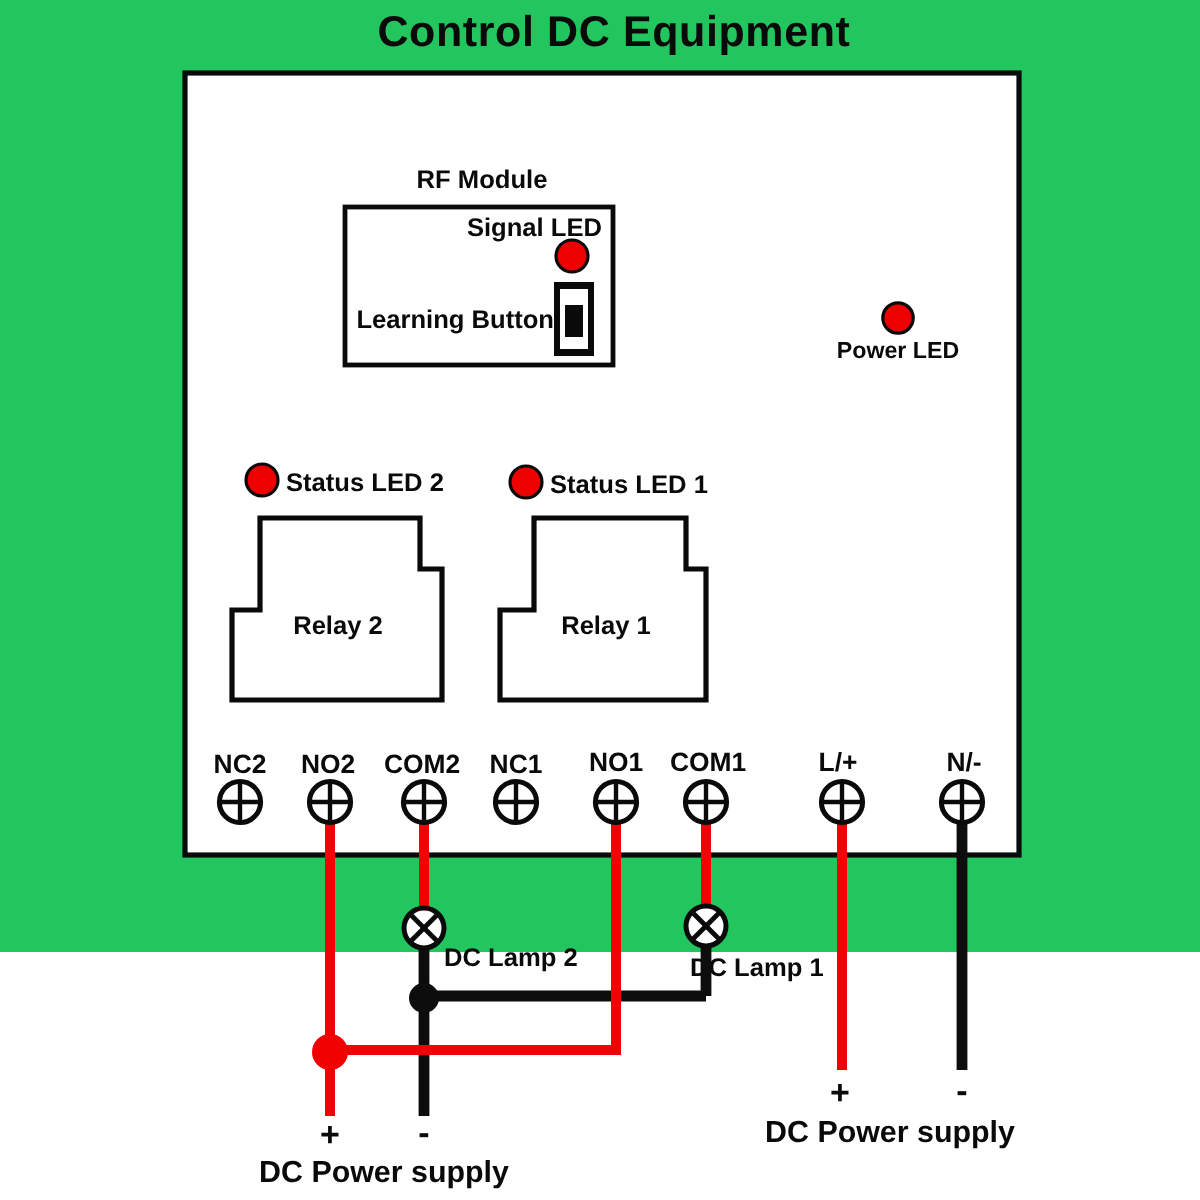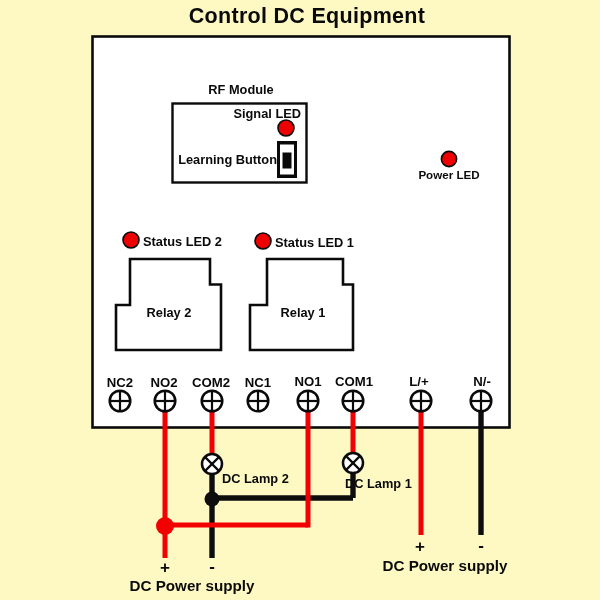--- a/index.html
+++ b/index.html
@@ -1,17 +1,17 @@
 <!DOCTYPE html>
 <html style="--wire-red: #f10101; --led-red: #ee0000; --wire-black: #0d0d0d;"><head>
 <meta charset="utf-8">
 <style>
   html,body{margin:0;padding:0;background:#ffffff;width:600px;height:600px;overflow:hidden;}
   body{font-family:"Liberation Sans",sans-serif;}
-  #stage{position:relative;width:600px;height:600px;background:#fef9c3;}
+  #stage{position:relative;width:600px;height:476px;background:#22c55e;}
   svg text{font-family:"Liberation Sans",sans-serif;font-weight:bold;fill:#0a0a0a;}
   .t-title{font-size:21.5px;letter-spacing:.3px;}
   .t-md{font-size:12.8px;}
   .t-sm{font-size:11.6px;}
   .t-term{font-size:13.2px;}
   .t-sign{font-size:17px;}
   .t-supply{font-size:15.2px;}
   .mid{text-anchor:middle;}
   .end{text-anchor:end;}
   .box{fill:#ffffff;stroke:#0a0a0a;stroke-width:2.6;}

